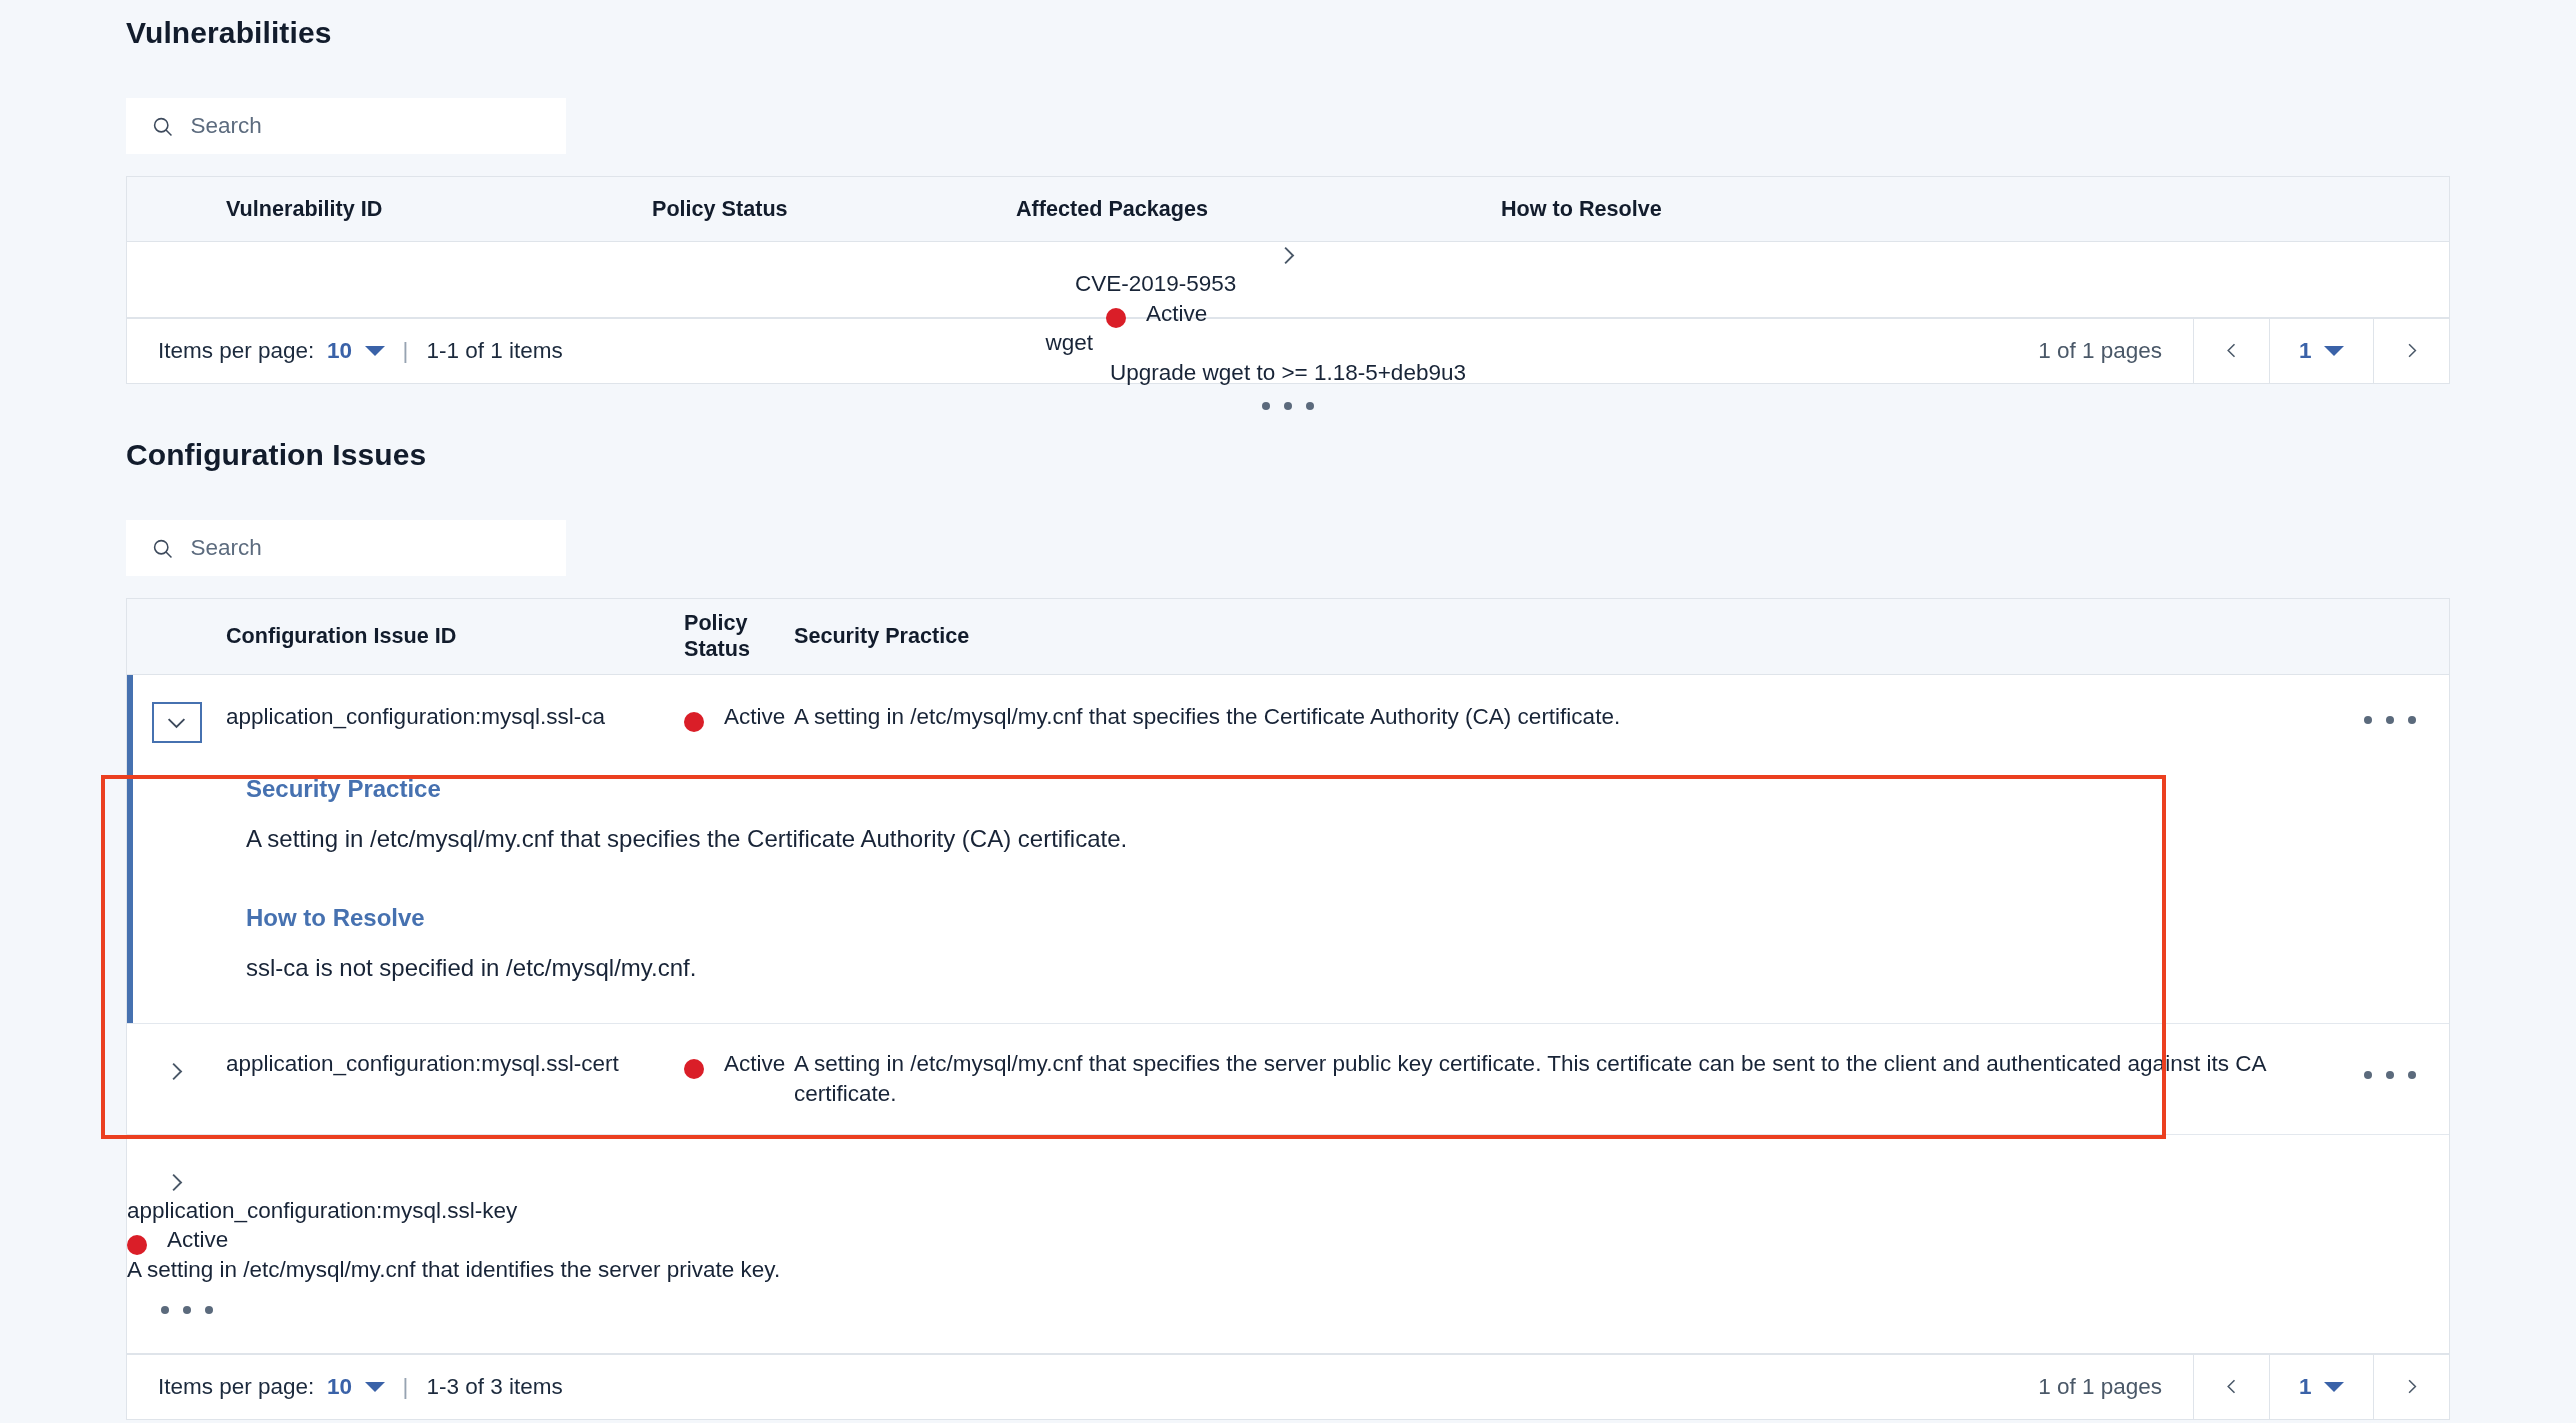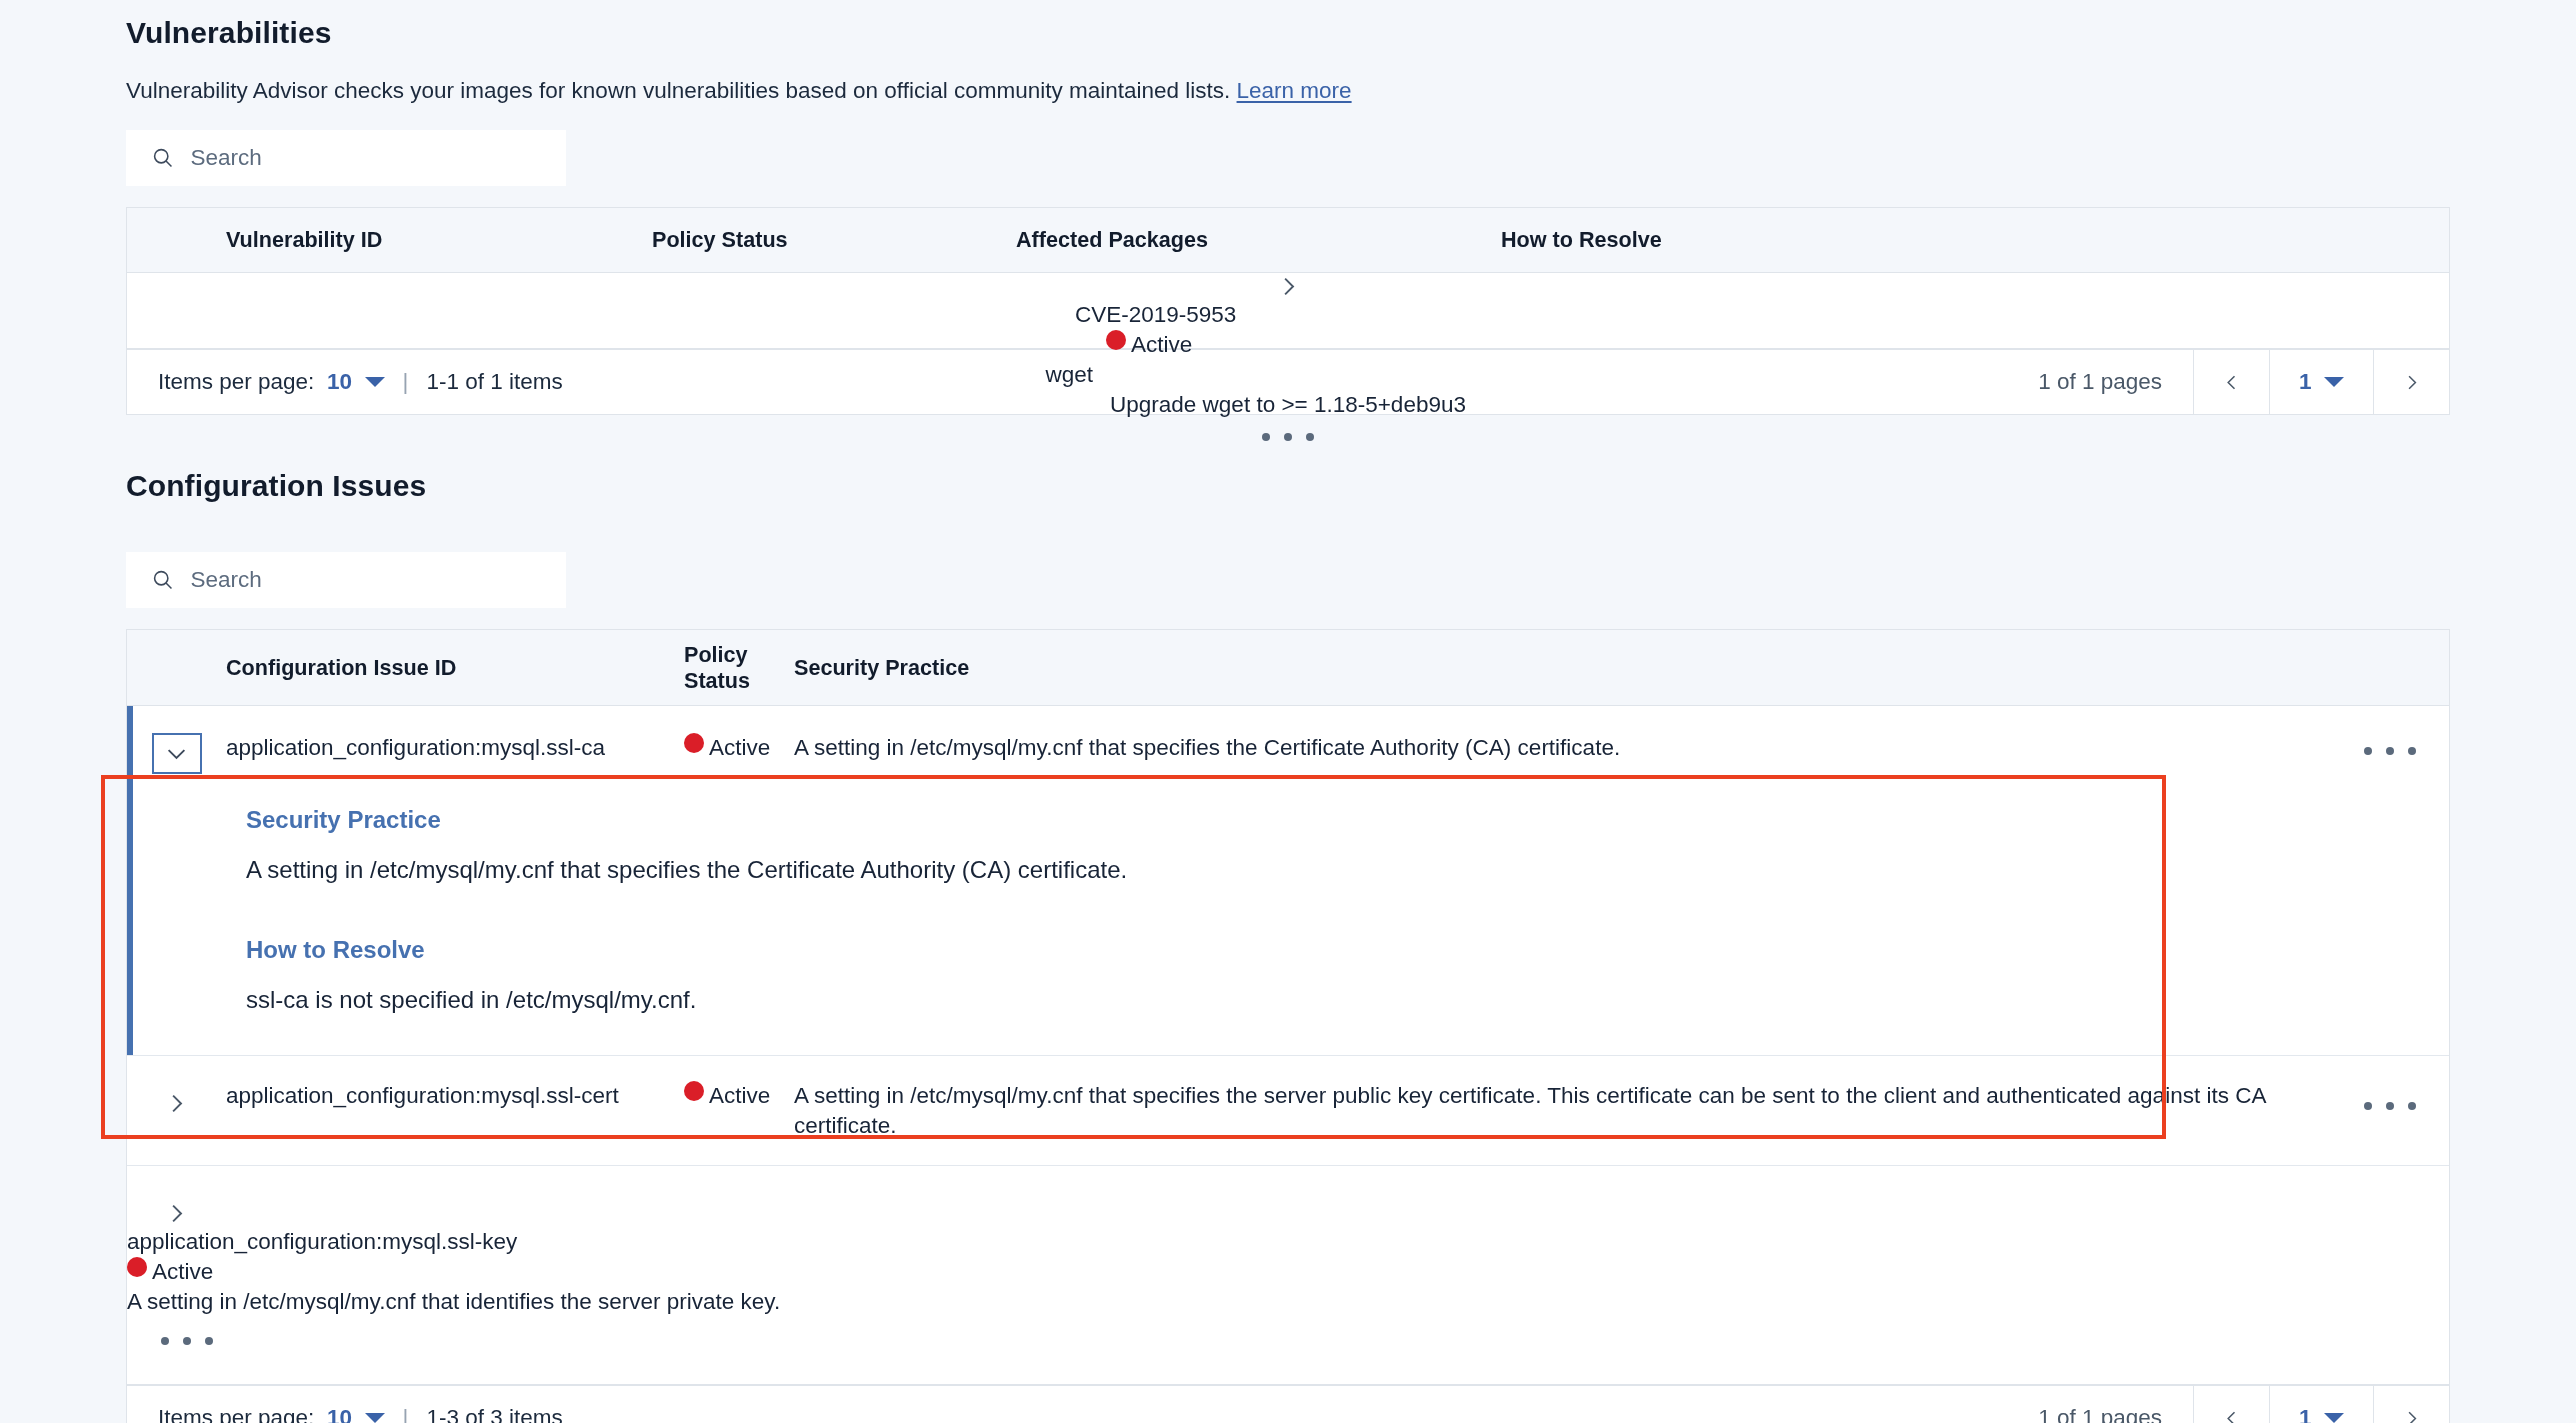--- a/index.html
+++ b/index.html
@@ -101,22 +101,22 @@
   .chev-btn {
     width: 50px; height: 41px;
     display: flex; align-items: center; justify-content: center;
     flex: 0 0 auto;
     cursor: pointer;
   }
   .chev-btn.focused { outline: 2.7px solid #4671b0; outline-offset: -2.7px; }
 
   .status {
     display: flex;
-    align-items: flex-start;
-    gap: 5px;
+    align-items: flex-end;
+    gap: 20px;
     font-size: 22.5px;
   }
   .dot {
     width: 20px; height: 20px;
     border-radius: 50%;
     background: #da1e28;
     flex: 0 0 auto;
   }
 
   .overflow {
@@ -220,24 +220,20 @@
 </style>
 </head>
 <body>
 
 <div class="page">
 
   <div style="height:16px"></div>
   <h2 class="section-title">Vulnerabilities</h2>
 
   <div style="height:25px"></div>
-  <p class="section-desc">
-    <span>Vulnerability Advisor checks your images for known vulnerabilities based on official community maintained lists.</span>
-    <span class="learn-more">Learn more</span>
-  </p>
 
   <div style="height:23.4px"></div>
   <div class="search-box">
     <svg class="search-icon" viewBox="0 0 24 24" fill="none">
       <circle cx="10.5" cy="10.5" r="6.8" stroke="#3d4a5c" stroke-width="1.6"></circle>
       <line x1="15.4" y1="15.4" x2="21" y2="21" stroke="#3d4a5c" stroke-width="1.6"></line>
     </svg>
     <input class="search-input" type="text" value="" placeholder="Search" style="">
   </div>
 

